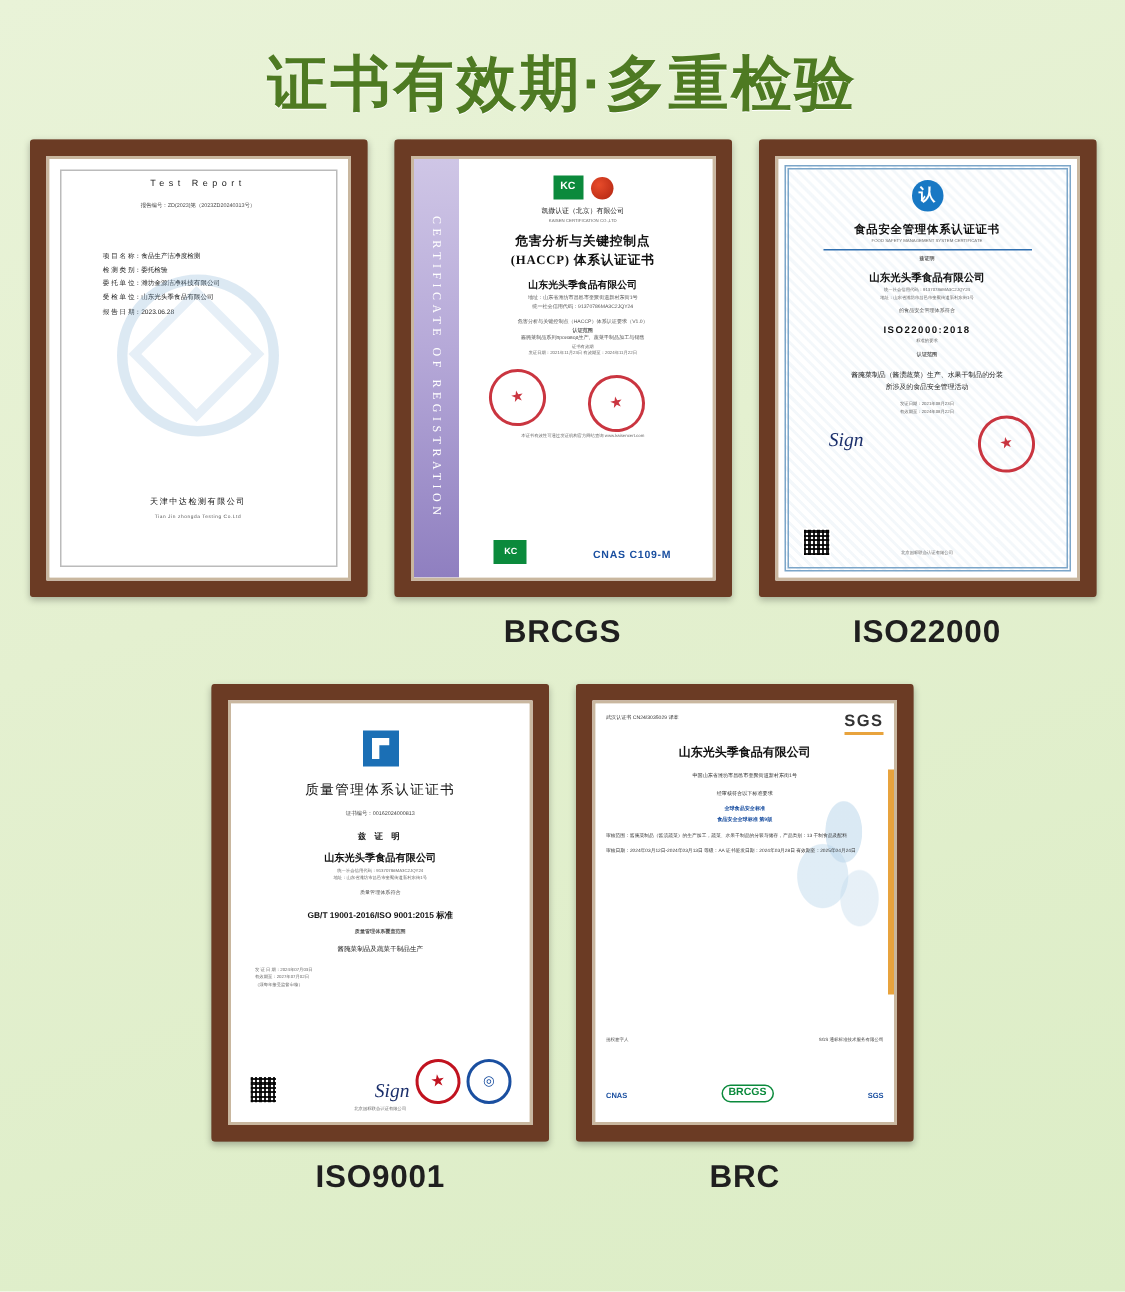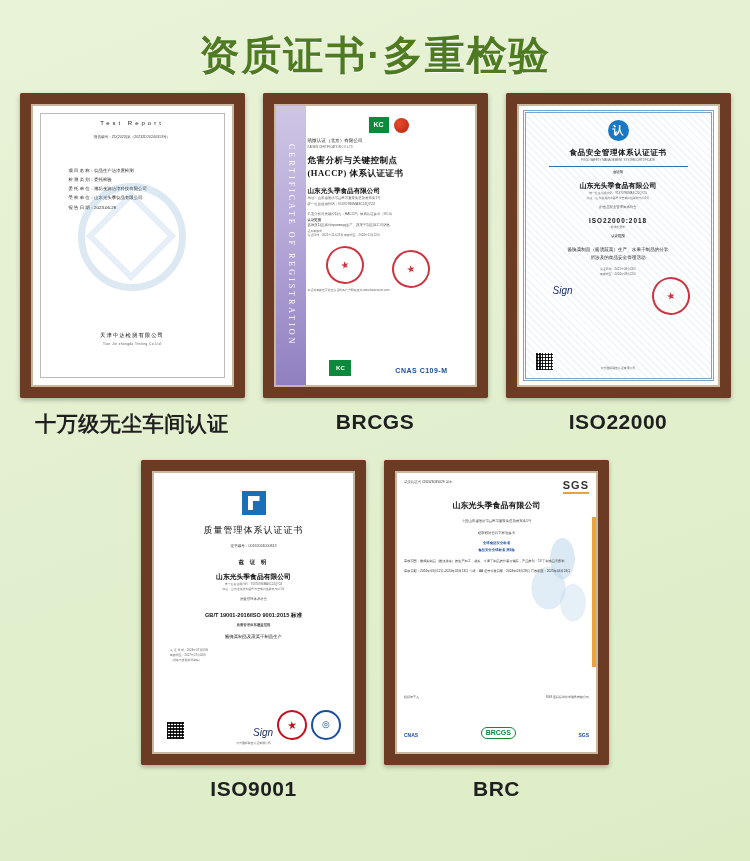--- a/index.html
+++ b/index.html
@@ -177,21 +177,21 @@
     align-items: center;
     justify-content: center;
     color: #fff;
     font-size: 8px;
     letter-spacing: 3px;
     font-family: "Liberation Serif", serif;
   }
   .c2 .body {
     position: absolute;
     left: 32px; right: 5px; top: 5px; bottom: 5px;
-    text-align: left;
+    text-align: center;
   }
   .c2 .logos {
     display: flex;
     justify-content: center;
     gap: 5px;
     align-items: center;
     margin-top: 6px;
   }
   .c2 .logo-green {
     width: 20px; height: 16px;
@@ -505,32 +505,32 @@
     font-size: 7px;
     font-weight: bold;
     color: #0b8a3c;
     border: 1.5px solid #0b8a3c;
     border-radius: 9px;
     padding: 1px 4px;
     line-height: 1.2;
   }
   .cnas-sm { font-size: 5px; font-weight: bold; color: #1a4fa0; }
   .sig {
-    font-family: Liberation Sans, sans-serif;
+    font-family: Liberation Serif, serif;
     font-style: italic;
-    font-size: 10px;
+    font-size: 13px;
     color: #1b2f6b;
   }
 </style>
 </head>
 <body>
 
 <div class="page">
 
-  <div class="page-title">资质证书·多重检验</div>
+  <div class="page-title">证书有效期·多重检验</div>
 
   <div class="grid-row">
 
     <div class="cert-cell">
       <div class="frame">
         <div class="frame-inner">
           <div class="paper c1">
             <div class="c1-border"></div>
             <div class="watermark"></div>
             <div class="c1-sub">Test    Report</div>
@@ -540,21 +540,20 @@
               <div>检 测 类 别：委托检验</div>
               <div>委 托 单 位：潍坊金源洁净科技有限公司</div>
               <div>受 检 单 位：山东光头季食品有限公司</div>
               <div>报 告 日 期：2023.06.28</div>
             </div>
             <div class="c1-foot">天津中达检测有限公司</div>
             <div class="c1-foot2">Tian Jin zhongda Testing Co.Ltd</div>
           </div>
         </div>
       </div>
-      <div class="caption">十万级无尘车间认证</div>
     </div>
 
     <div class="cert-cell">
       <div class="frame">
         <div class="frame-inner">
           <div class="paper c2">
             <div class="side-band">CERTIFICATE  OF  REGISTRATION</div>
             <div class="body">
               <div class="logos">
                 <div class="logo-green">KC</div>

